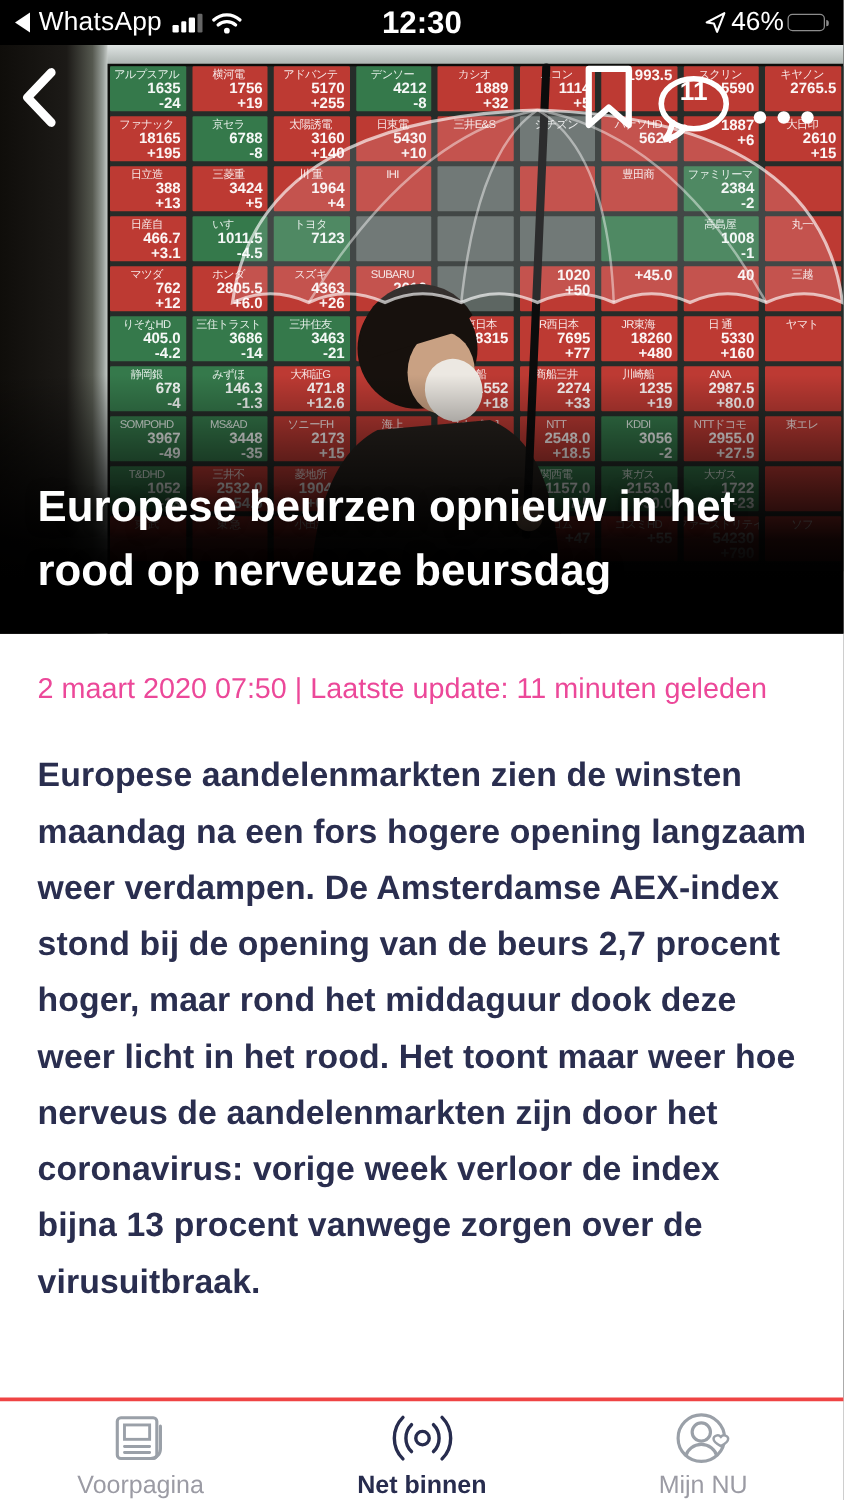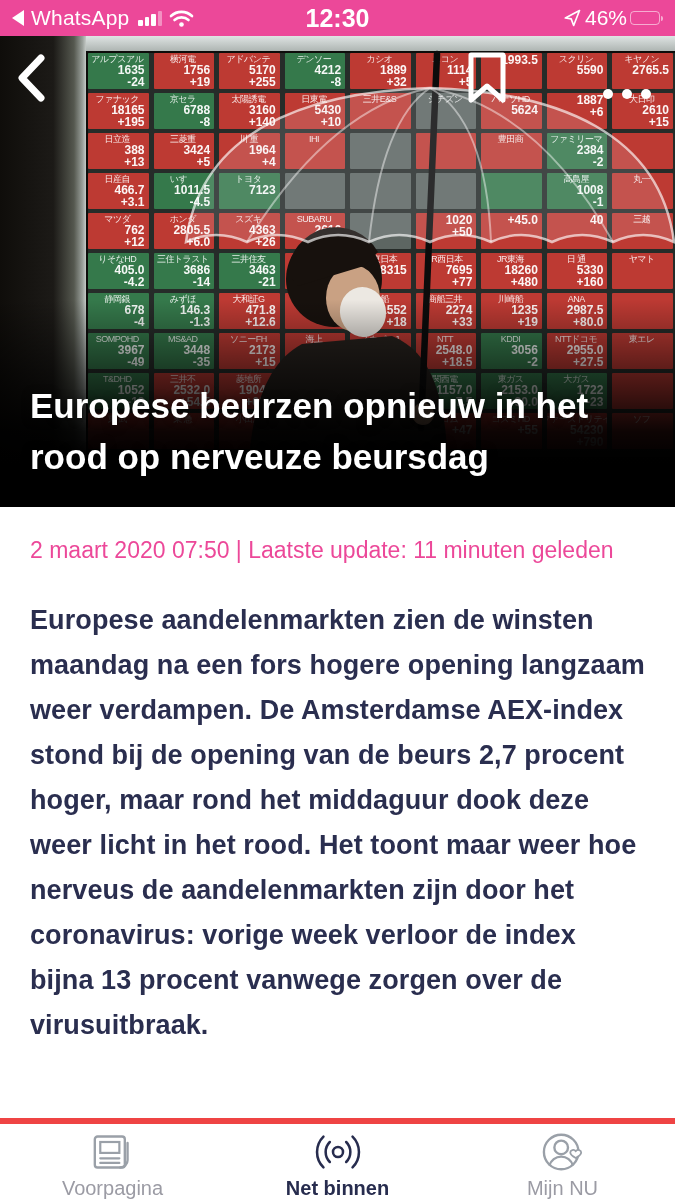--- a/index.html
+++ b/index.html
@@ -1,21 +1,21 @@
 <!DOCTYPE html>
 <html><head>
 <meta charset="utf-8">
 <style>
   * { margin:0; padding:0; box-sizing:border-box; }
   html,body { width:675px; height:1200px; }
   body { font-family:"Liberation Sans", sans-serif; background:#000; }
   .phone { position:relative; width:675px; height:1200px; background:#fff; overflow:hidden; }
 
   
-  .status-bar { position:relative; height:36px; background:#ec4899; color:#fff;
+  .status-bar { position:relative; height:36px; background:#000000; color:#fff;
     display:flex; align-items:center; justify-content:space-between; padding:0 12px; z-index:50; }
   .sb-left { display:flex; align-items:center; gap:7px; }
   .sb-back-tri { width:0; height:0; border-top:8px solid transparent; border-bottom:8px solid transparent; border-right:12px solid #fff; }
   .sb-app { font-size:21px; letter-spacing:.2px; }
   .sig { display:flex; align-items:flex-end; gap:2px; height:16px; margin-left:2px; }
   .sig i { display:block; width:4.5px; border-radius:1px; background:#fff; }
   .sig i:nth-child(1){height:6px;} .sig i:nth-child(2){height:9px;}
   .sig i:nth-child(3){height:12px;} .sig i:nth-child(4){height:15px; background:rgba(255,255,255,.4);}
   .sb-center { position:absolute; left:0; right:0; text-align:center; font-size:25px; font-weight:700; pointer-events:none; }
   .sb-right { display:flex; align-items:center; gap:3px; }
@@ -56,21 +56,21 @@
   .more-btn i { width:10px; height:10px; border-radius:50%; background:#fff; display:block; }
 
   
   .article { background:#fff; padding:0 30px; }
   .meta { padding-top:30px; color:#ec4899; font-size:23px; }
   .lead { margin-top:34px; color:#2a2e4f; font-size:27px; line-height:45px; font-weight:600; letter-spacing:.1px; }
   .para { margin-top:33px; color:#2e3252; font-size:26.5px; line-height:44px; font-weight:400; }
 
   
   .tab-bar { position:absolute; left:0; right:0; bottom:0; height:82px; background:#fff;
-    border-top:6px solid #ef4444; display:flex; z-index:40; }
+    border-top:3px solid #ef4444; display:flex; z-index:40; }
   .tab { flex:1; display:flex; flex-direction:column; align-items:center; justify-content:flex-start;
     padding-top:8px; color:#9aa0a8; }
   .tab .nav-label { font-size:20px; margin-top:5px; color:#9b9ba4; }
   .tab.active { color:#272c4e; }
   .tab.active .nav-label { color:#272c4e; font-weight:700; }
   .tab svg { display:block; }
 </style>
 </head>
 <body>
 
@@ -576,20 +576,27 @@
     <div class="hero-shade"></div>
     <h1 class="headline">Europese beurzen opnieuw in het rood op nerveuze beursdag</h1>
 
     <div class="hero-actions">
       <svg class="back-btn" viewBox="0 0 44 56">
         <path d="M31 8 L12 28 L31 48" stroke="#fff" stroke-width="7" fill="none" stroke-linecap="round" stroke-linejoin="round"></path>
       </svg>
       <svg class="bookmark-btn" viewBox="0 0 42 52">
         <path d="M5 3 H37 V48 L21 34 L5 48 Z" stroke="#fff" stroke-width="5" fill="none" stroke-linejoin="round"></path>
       </svg>
+      <div class="comments-btn">
+        <svg width="64" height="58" viewBox="0 0 64 58">
+          <ellipse cx="29" cy="23" rx="26" ry="20" stroke="#fff" stroke-width="4.5" fill="none"></ellipse>
+          <path d="M12 38 Q10 48 5 52 Q16 50 22 42" stroke="#fff" stroke-width="4.5" fill="none" stroke-linecap="round"></path>
+        </svg>
+        <span class="comments-num">11</span>
+      </div>
       <div class="more-btn">
         <i></i>
           <i></i>
           <i></i>
       </div>
     </div>
   </div>
 
   <div class="article">
     <p class="meta">2 maart 2020 07:50 | Laatste update: 11 minuten geleden</p>

